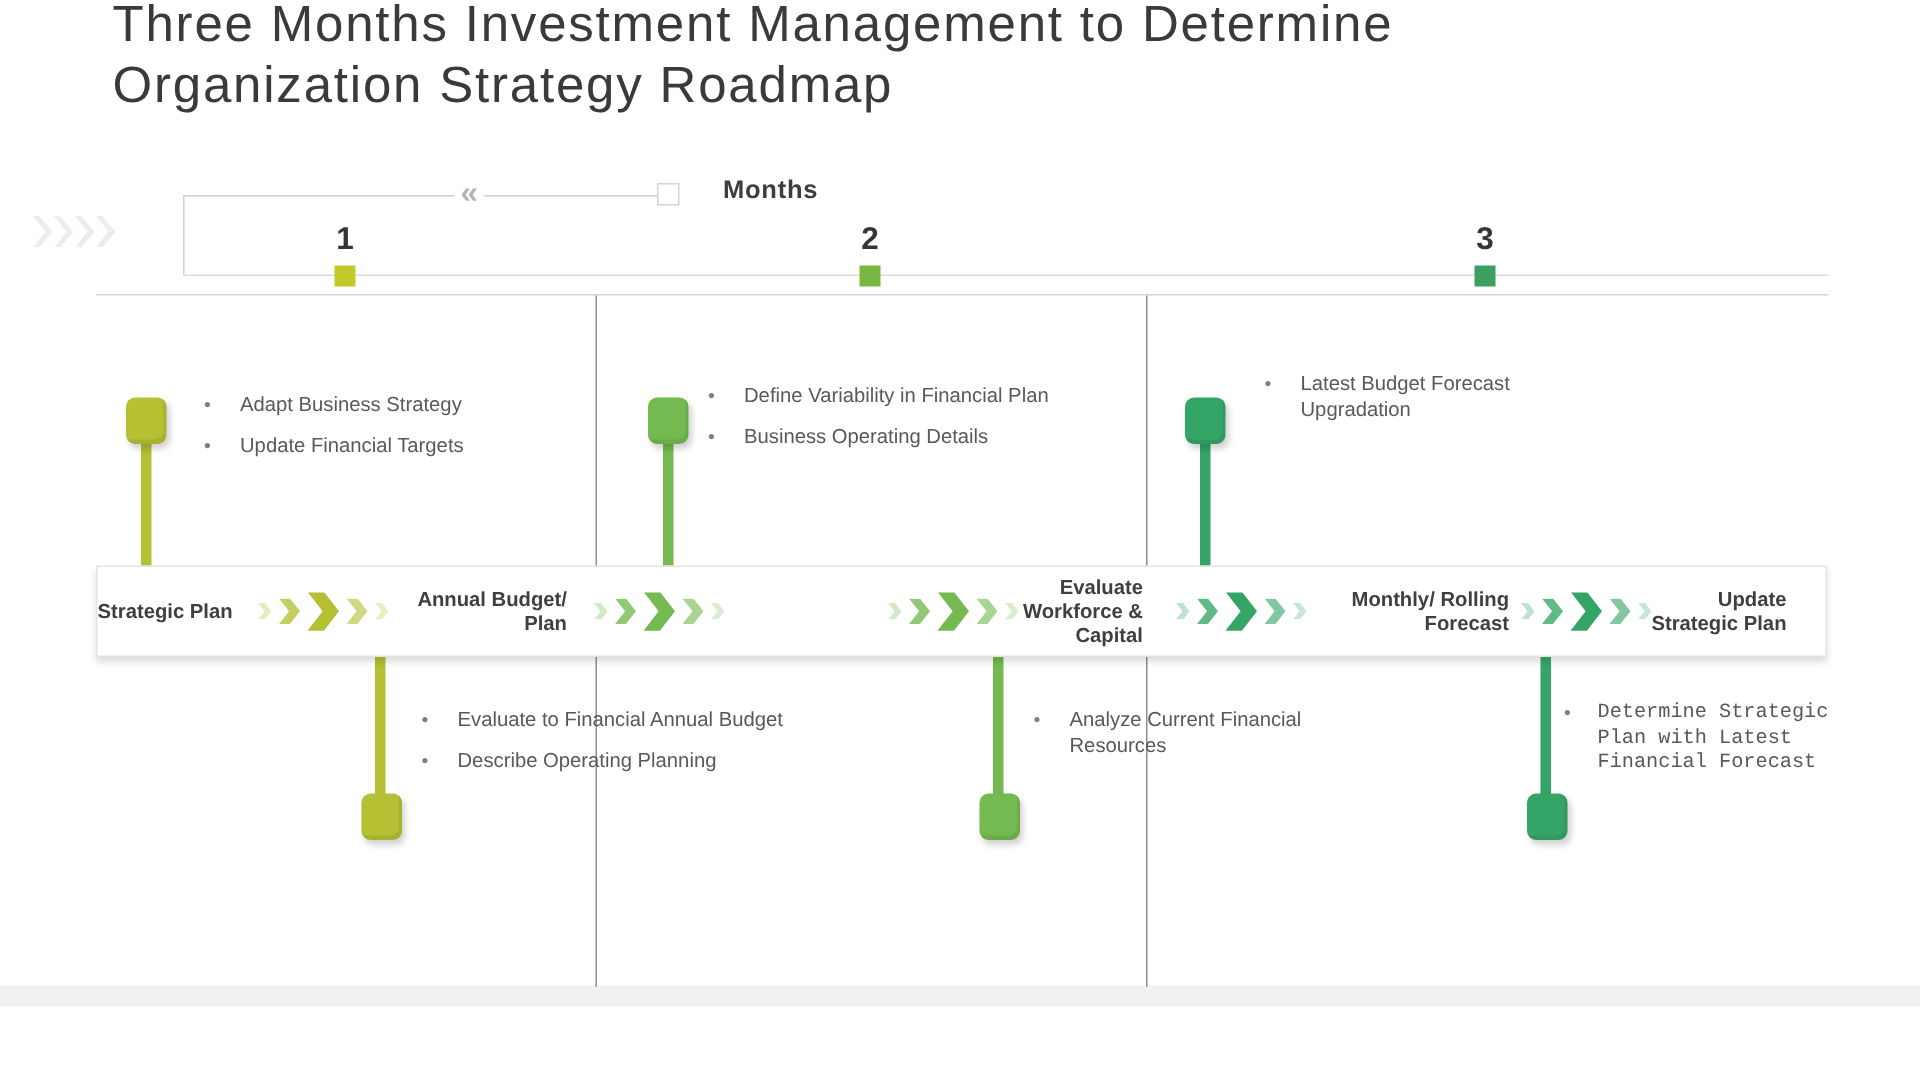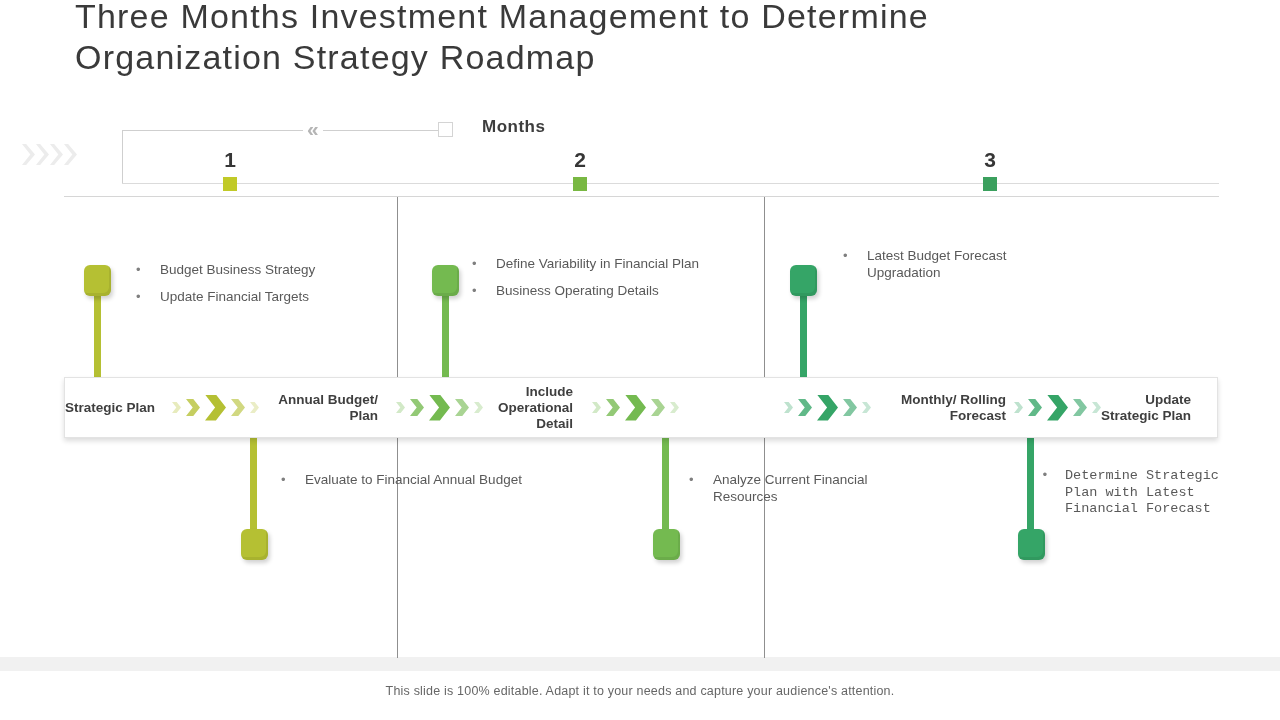--- a/index.html
+++ b/index.html
@@ -127,33 +127,34 @@
   <div class="stem st-3b" style="background-color: rgb(53, 165, 103);"></div>
 
   <div class="marker mk-1t" style="background-color: rgb(181, 192, 51);"></div>
   <div class="marker mk-2t" style="background-color: rgb(116, 186, 80);"></div>
   <div class="marker mk-3t" style="background-color: rgb(53, 165, 103);"></div>
   <div class="marker mk-1b" style="background-color: rgb(181, 192, 51);"></div>
   <div class="marker mk-2b" style="background-color: rgb(116, 186, 80);"></div>
   <div class="marker mk-3b" style="background-color: rgb(53, 165, 103);"></div>
 
   <ul class="bullets bl-1t">
-    <li>Budget Business Strategy</li>
+    <li>Adapt Business Strategy</li>
     <li>Update Financial Targets</li>
   </ul>
   <ul class="bullets bl-2t">
     <li>Define Variability in Financial Plan</li>
     <li>Business Operating Details</li>
   </ul>
   <ul class="bullets bl-3t">
     <li>Latest Budget Forecast Upgradation</li>
   </ul>
 
   <ul class="bullets bl-1b">
     <li>Evaluate to Financial Annual Budget</li>
+    <li>Describe Operating Planning</li>
   </ul>
   <ul class="bullets bl-2b">
     <li>Analyze Current Financial Resources</li>
   </ul>
   <ul class="bullets bl-3b">
     <li>Determine Strategic Plan with Latest Financial Forecast</li>
   </ul>
 
   <div class="band"></div>
 
@@ -170,30 +171,30 @@
   <div class="stage-label al-right sl-1">
       <span>Annual Budget/ Plan</span>
     </div>
   <div class="chev-group cg-1">
       <span class="chev" style="width: 9px; height: 11px; background-color: rgb(116, 186, 80); opacity: 0.32;"></span>
       <span class="chev" style="width: 14px; height: 17px; background-color: rgb(116, 186, 80); opacity: 0.78;"></span>
       <span class="chev" style="width: 21px; height: 26px; background-color: rgb(116, 186, 80); opacity: 1;"></span>
       <span class="chev" style="width: 14px; height: 17px; background-color: rgb(116, 186, 80); opacity: 0.62;"></span>
       <span class="chev" style="width: 9px; height: 11px; background-color: rgb(116, 186, 80); opacity: 0.28;"></span>
     </div>
-  <div class="stage-label al-right sl-2">
-      <span>Include Operational Detail</span>
-    </div>
   <div class="chev-group cg-2">
       <span class="chev" style="width: 9px; height: 11px; background-color: rgb(116, 186, 80); opacity: 0.32;"></span>
       <span class="chev" style="width: 14px; height: 17px; background-color: rgb(116, 186, 80); opacity: 0.78;"></span>
       <span class="chev" style="width: 21px; height: 26px; background-color: rgb(116, 186, 80); opacity: 1;"></span>
       <span class="chev" style="width: 14px; height: 17px; background-color: rgb(116, 186, 80); opacity: 0.62;"></span>
       <span class="chev" style="width: 9px; height: 11px; background-color: rgb(116, 186, 80); opacity: 0.28;"></span>
     </div>
+  <div class="stage-label al-right sl-3">
+      <span>Evaluate Workforce &amp; Capital</span>
+    </div>
   <div class="chev-group cg-3">
       <span class="chev" style="width: 9px; height: 11px; background-color: rgb(53, 165, 103); opacity: 0.32;"></span>
       <span class="chev" style="width: 14px; height: 17px; background-color: rgb(53, 165, 103); opacity: 0.78;"></span>
       <span class="chev" style="width: 21px; height: 26px; background-color: rgb(53, 165, 103); opacity: 1;"></span>
       <span class="chev" style="width: 14px; height: 17px; background-color: rgb(53, 165, 103); opacity: 0.62;"></span>
       <span class="chev" style="width: 9px; height: 11px; background-color: rgb(53, 165, 103); opacity: 0.28;"></span>
     </div>
   <div class="stage-label al-right sl-4">
       <span>Monthly/ Rolling Forecast</span>
     </div>
@@ -202,15 +203,14 @@
       <span class="chev" style="width: 14px; height: 17px; background-color: rgb(53, 165, 103); opacity: 0.78;"></span>
       <span class="chev" style="width: 21px; height: 26px; background-color: rgb(53, 165, 103); opacity: 1;"></span>
       <span class="chev" style="width: 14px; height: 17px; background-color: rgb(53, 165, 103); opacity: 0.62;"></span>
       <span class="chev" style="width: 9px; height: 11px; background-color: rgb(53, 165, 103); opacity: 0.28;"></span>
     </div>
   <div class="stage-label al-right sl-5">
       <span>Update Strategic Plan</span>
     </div>
 
   <div class="footer-band"></div>
-  <div class="footer-note">This slide is 100% editable. Adapt it to your needs and capture your audience's attention.</div>
 
 </div>
 
 </body></html>

